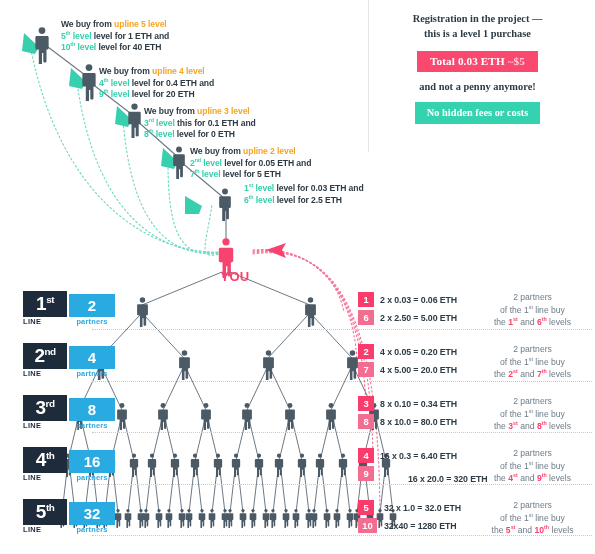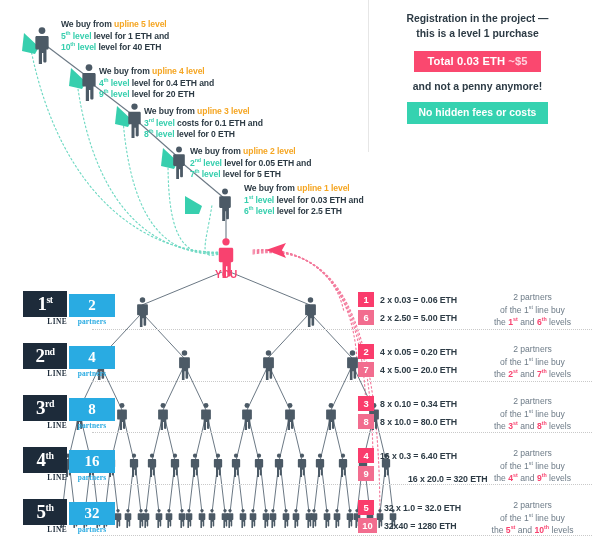--- a/index.html
+++ b/index.html
@@ -13,44 +13,44 @@
   .or{color:#f5a623;}
   .tl{color:#37cfae;}
 
   
   .upline-block{position:absolute;font-size:8.6px;font-weight:bold;line-height:11.6px;
                 letter-spacing:-0.1px;white-space:nowrap;}
   .upline-block .l1{color:#2d3b45;}
   .upline-block .l2,.upline-block .l3{color:#2d3b45;}
 
   
-  #reg{position:absolute;left:370px;top:12px;width:215px;text-align:center;}
+  #reg{position:absolute;left:370px;top:12px;width:215px;text-align:center;font-family:Liberation Serif, serif;}
   #reg .headline{font-size:10.4px;font-weight:bold;line-height:14.5px;color:#2d3b45;}
   #reg .badge-pink{display:inline-block;margin-top:10px;background:#fa486f;color:#ffffff;
       font-size:11.2px;font-weight:bold;padding:4px 13px 5px 13px;letter-spacing:.1px;}
   #reg .badge-pink .dollar{color:#ffd0dd;font-weight:bold;}
   #reg .midline{margin-top:9px;font-size:10.4px;font-weight:bold;color:#2d3b45;}
   #reg .badge-teal{display:inline-block;margin-top:10px;background:#35d2b0;color:#ffffff;
       font-size:10.4px;font-weight:bold;padding:5px 12px 6px 12px;}
   #reg .divider{position:absolute;left:-2px;top:-12px;width:1px;height:152px;background:#e6e6e6;}
 
   
-  #you-label{position:absolute;left:215px;top:269px;width:40px;
-     font-size:10px;font-weight:bold;color:#f8426f;letter-spacing:.3px;}
-
-  
-  .line-badge{position:absolute;width:104px;height:34px;font-family:Liberation Serif, serif;}
+  #you-label{position:absolute;left:215px;top:269px;width:40px;text-align:center;
+     font-size:13px;font-weight:bold;color:#f8426f;letter-spacing:.3px;}
+
+  
+  .line-badge{position:absolute;width:104px;height:34px;}
   .line-badge .dark{position:absolute;left:0;top:0;width:44px;height:26px;background:#1d2b3a;}
   .line-badge .num{position:absolute;left:0;top:0;width:44px;height:26px;color:#ffffff;
      font-size:19px;font-weight:bold;line-height:26px;text-align:center;letter-spacing:-.5px;}
   .line-badge .num .sup{font-size:.52em;}
   .line-badge .blue{position:absolute;left:46px;top:3px;width:46px;height:23px;background:#29abe2;}
   .line-badge .cnt{position:absolute;left:46px;top:3px;width:46px;height:23px;color:#ffffff;
      font-size:15px;font-weight:bold;line-height:23px;text-align:center;}
-  .line-badge .lbl{position:absolute;left:0;top:26px;width:44px;text-align:right;
+  .line-badge .lbl{position:absolute;left:0;top:26px;width:44px;text-align:left;
      font-size:7.4px;font-weight:bold;color:#1d2b3a;letter-spacing:.4px;}
   .line-badge .plbl{position:absolute;left:46px;top:26px;width:46px;text-align:center;
      font-size:7.4px;font-weight:bold;color:#29abe2;letter-spacing:.2px;}
 
   
   .calc-row{position:absolute;left:358px;width:237px;height:46px;}
   .calc-row .nbadge{position:absolute;width:16px;height:15px;color:#fff;font-size:9.4px;
      font-weight:bold;line-height:15px;text-align:center;}
   .calc-row .nbadge.top{background:#fa3c6c;}
   .calc-row .nbadge.bot{background:#f26d8f;}
@@ -288,32 +288,31 @@
   </div>
 
   <div class="upline-block" style="left:99px;top:66px;">
     <div class="l1"><span>We buy from </span><span class="or">upline 4 level</span></div>
     <div class="l2"><span class="tl"><span>4</span><span class="sup">th</span> level</span><span> level for 0.4 ETH and</span></div>
     <div class="l3"><span class="tl"><span>9</span><span class="sup">th</span> level</span><span> level for  20 ETH</span></div>
   </div>
 
   <div class="upline-block" style="left:144px;top:106px;">
     <div class="l1"><span>We buy from </span><span class="or">upline 3 level</span></div>
-    <div class="l2"><span class="tl"><span>3</span><span class="sup">rd</span> level</span><span> costs for 0.1 ETH and</span></div>
+    <div class="l2"><span class="tl"><span>3</span><span class="sup">rd</span> level</span><span> this for 0.1 ETH and</span></div>
     <div class="l3"><span class="tl"><span>8</span><span class="sup">th</span> level</span><span> level for 0 ETH</span></div>
   </div>
 
   <div class="upline-block" style="left:190px;top:146px;">
     <div class="l1"><span>We buy from </span><span class="or">upline 2 level</span></div>
     <div class="l2"><span class="tl"><span>2</span><span class="sup">nd</span> level</span><span> level for 0.05 ETH and</span></div>
     <div class="l3"><span class="tl"><span>7</span><span class="sup">th</span> level</span><span> level for 5 ETH</span></div>
   </div>
 
   <div class="upline-block" style="left:244px;top:183px;">
-    <div class="l1"><span>We buy from </span><span class="or">upline 1 level</span></div>
     <div class="l2"><span class="tl"><span>1</span><span class="sup">st</span> level</span><span> level for 0.03 ETH and</span></div>
     <div class="l3"><span class="tl"><span>6</span><span class="sup">th</span> level</span><span> level for 2.5 ETH</span></div>
   </div>
 
   <div id="you-label">YOU</div>
 
   <div id="reg">
     <div class="divider"></div>
     <div class="headline">
       <span>Registration in the project —</span><br>

